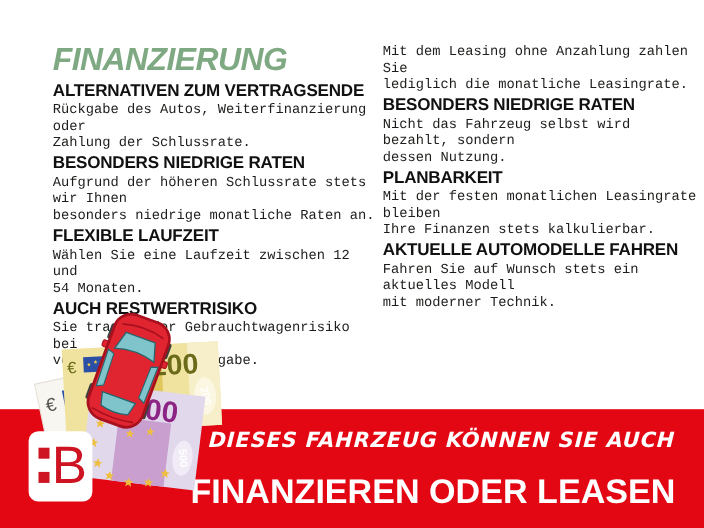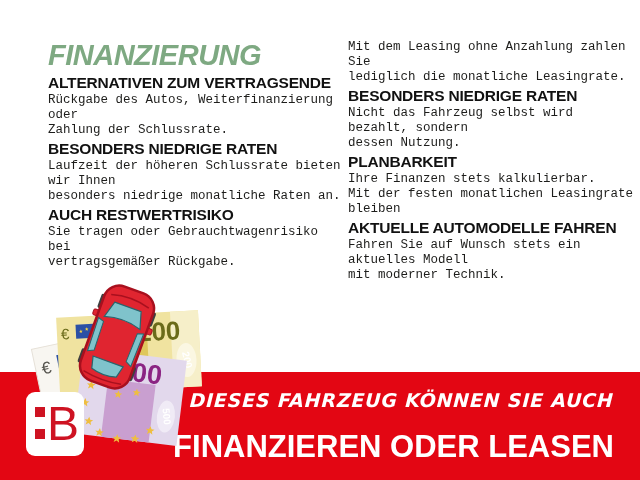--- a/index.html
+++ b/index.html
@@ -60,22 +60,29 @@
     <div class="sec">
       <h2>ALTERNATIVEN ZUM VERTRAGSENDE</h2>
       <p>
           <span>Rückgabe des Autos, Weiterfinanzierung oder</span>
           <span>Zahlung der Schlussrate.</span>
         </p>
     </div>
     <div class="sec">
       <h2>BESONDERS NIEDRIGE RATEN</h2>
       <p>
-          <span>Laufzeit der höheren Schlussrate bieten wir Ihnen</span>
+          <span>Aufgrund der höheren Schlussrate stets wir Ihnen</span>
           <span>besonders niedrige monatliche Raten an.</span>
+        </p>
+    </div>
+    <div class="sec">
+      <h2>FLEXIBLE LAUFZEIT</h2>
+      <p>
+          <span>Wählen Sie eine Laufzeit zwischen 12 und</span>
+          <span>54 Monaten.</span>
         </p>
     </div>
     <div class="sec">
       <h2>AUCH RESTWERTRISIKO</h2>
       <p>
           <span>Sie tragen oder Gebrauchtwagenrisiko bei</span>
           <span>vertragsgemäßer Rückgabe.</span>
         </p>
     </div>
   </section>
@@ -90,22 +97,22 @@
     <div class="sec">
       <h2>BESONDERS NIEDRIGE RATEN</h2>
       <p>
           <span>Nicht das Fahrzeug selbst wird bezahlt, sondern</span>
           <span>dessen Nutzung.</span>
         </p>
     </div>
     <div class="sec">
       <h2>PLANBARKEIT</h2>
       <p>
+          <span>Mit der festen monatlichen Leasingrate bleiben</span>
           <span>Ihre Finanzen stets kalkulierbar.</span>
-          <span>Mit der festen monatlichen Leasingrate bleiben</span>
         </p>
     </div>
     <div class="sec">
       <h2>AKTUELLE AUTOMODELLE FAHREN</h2>
       <p>
           <span>Fahren Sie auf Wunsch stets ein aktuelles Modell</span>
           <span>mit moderner Technik.</span>
         </p>
     </div>
   </section>

